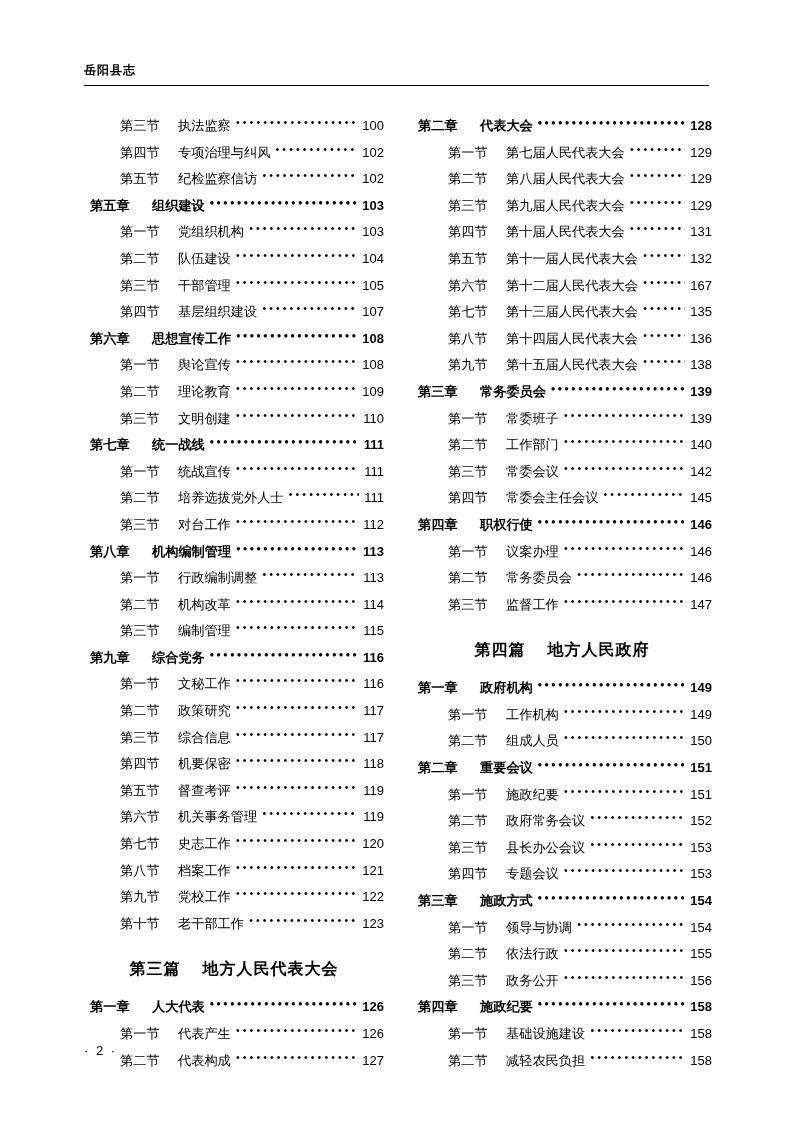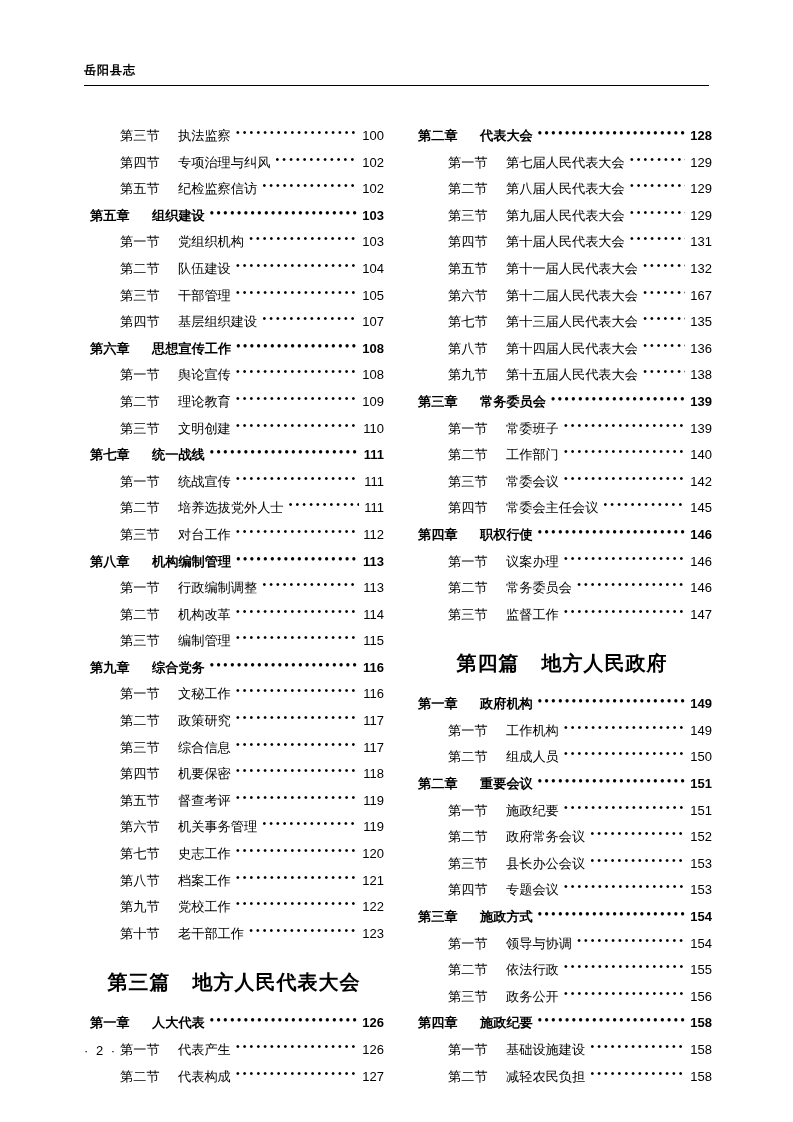--- a/index.html
+++ b/index.html
@@ -33,21 +33,21 @@
     letter-spacing: 1px;
     font-family: "Liberation Sans", sans-serif;
   }
   .header-rule {
     margin-top: 6px;
     border-bottom: 1px solid #000;
     width: 625px;
   }
   .columns {
     position: absolute;
-    top: 123px;
+    top: 113px;
     left: 84px;
     width: 628px;
     display: flex;
     flex-direction: row;
     justify-content: space-between;
   }
   .col {
     width: 300px;
   }
   .entry {
@@ -105,21 +105,21 @@
   .lvl-section .num {
     display: inline-block;
     width: 58px;
   }
   .lvl-section .title {
     display: inline-block;
   }
 
   .part-heading {
     text-align: center;
-    font-size: 20px;
+    font-size: 16px;
     font-weight: bold;
     font-family: "Liberation Sans", sans-serif;
     margin: 22px 0 14px 0;
     letter-spacing: 1px;
   }
   .part-heading .gap {
     display: inline-block;
     width: 22px;
   }
   .footer {

